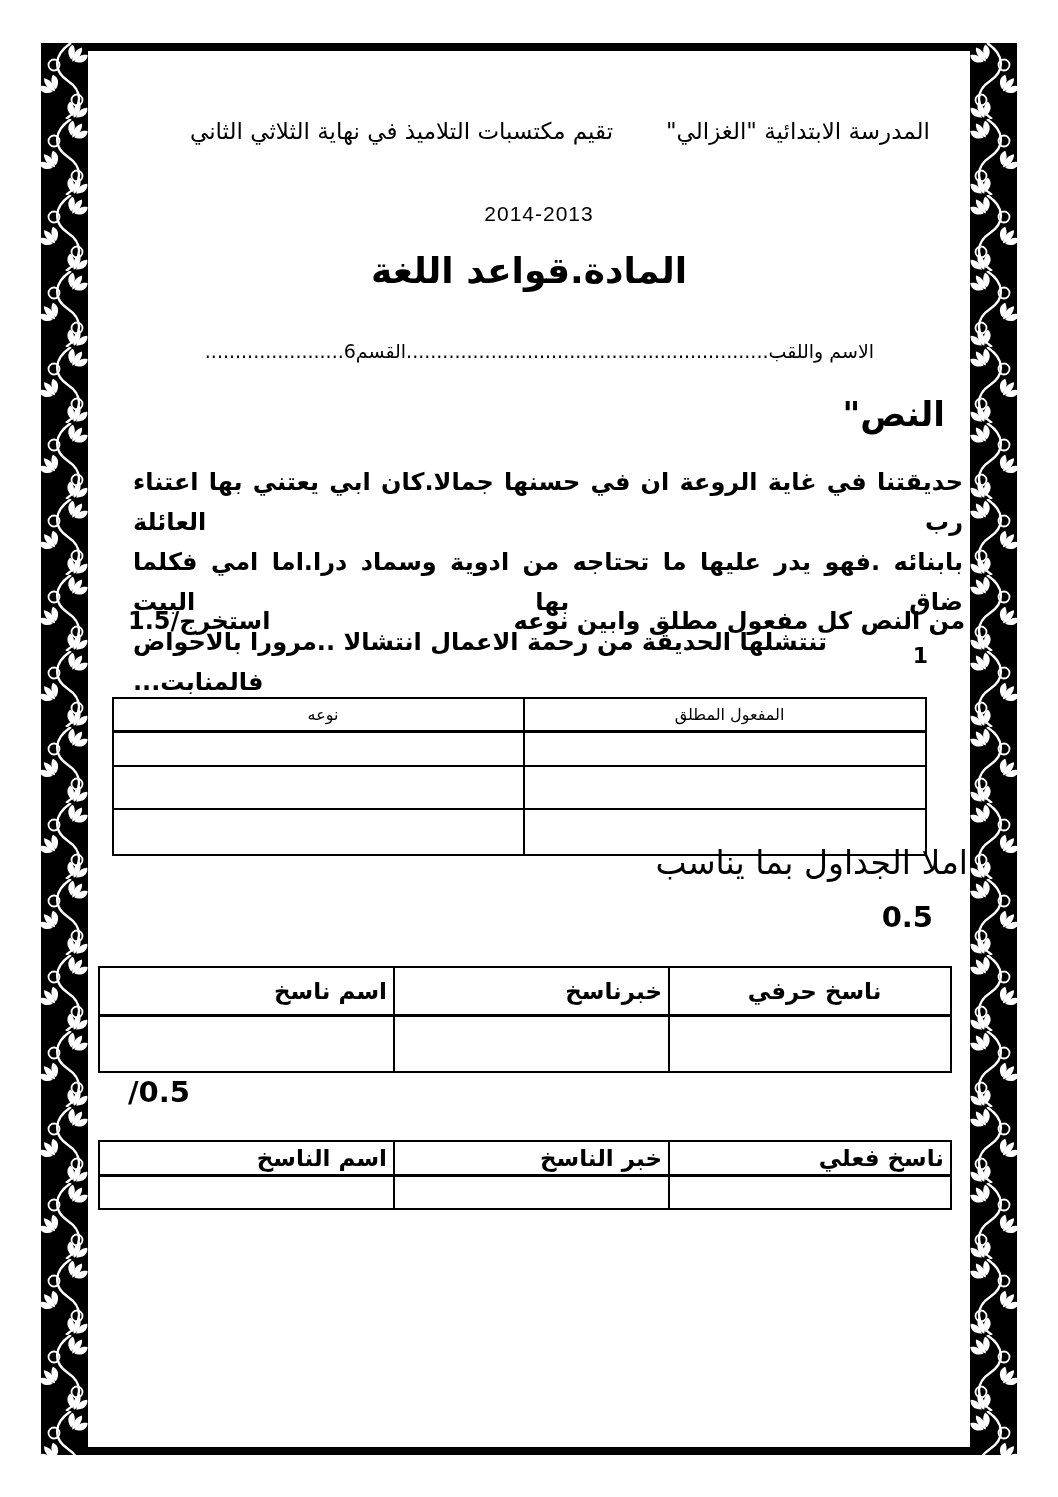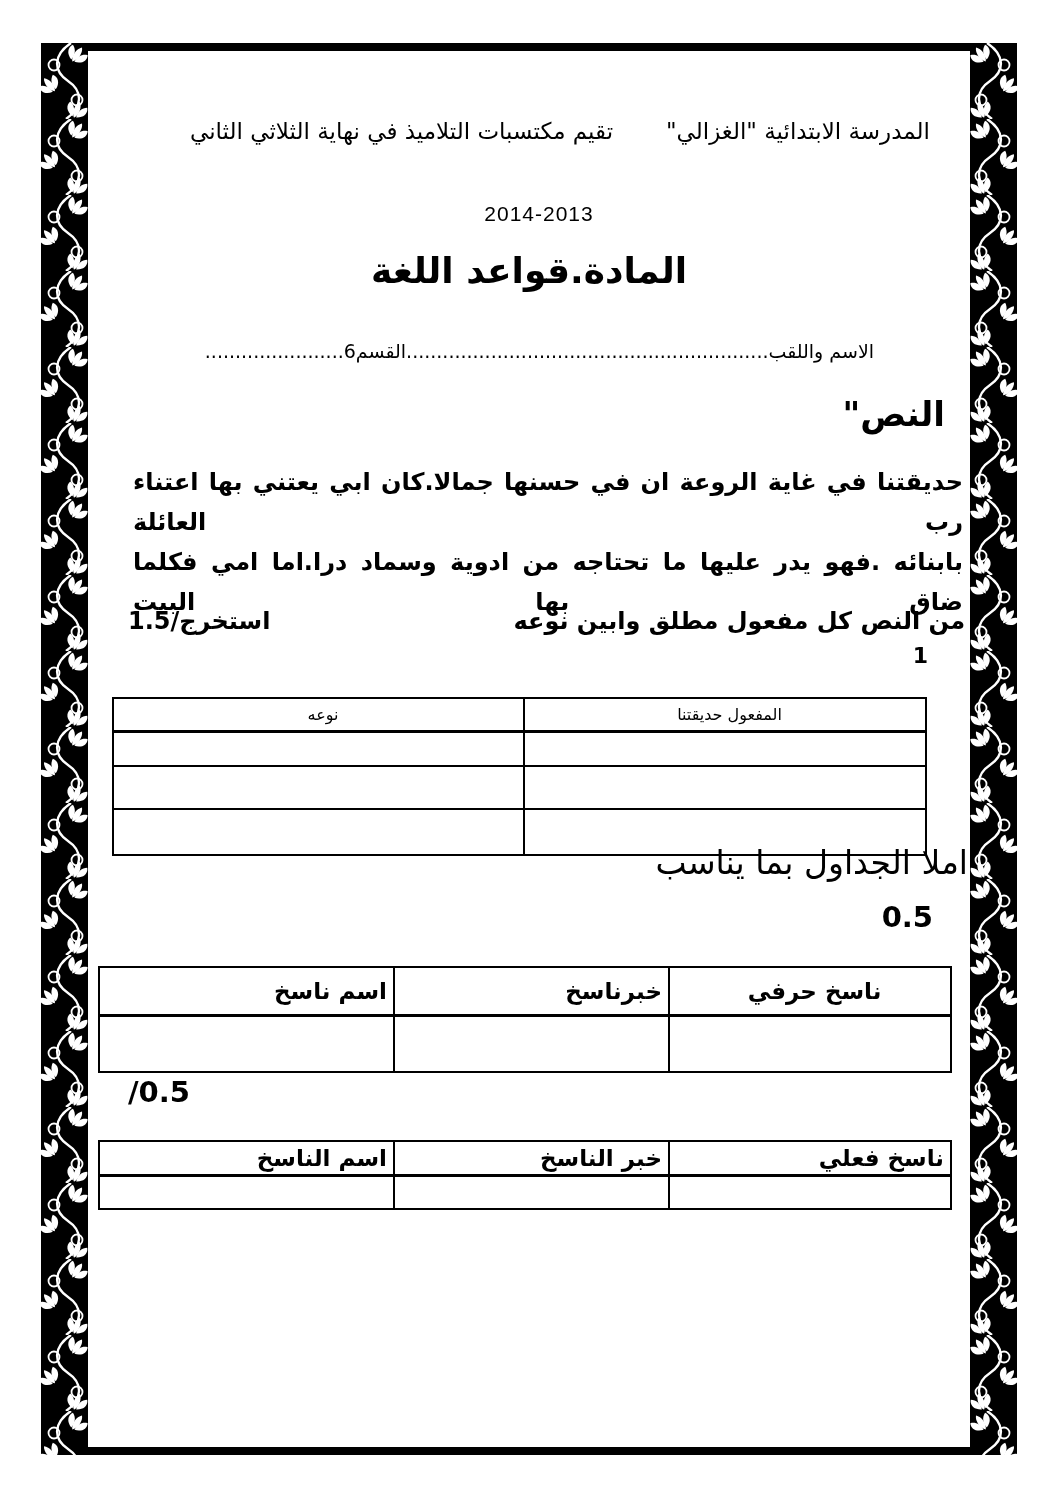--- a/index.html
+++ b/index.html
@@ -131,36 +131,37 @@
 
   <div class="subject">المادة.قواعد اللغة</div>
 
   <div class="nameline">الاسم واللقب............................................................القسم6.......................</div>
 
   <div class="text-heading">النص"</div>
 
   <div class="paragraph">
     <div class="para-line just">حديقتنا في غاية الروعة ان في حسنها جمالا.كان ابي يعتني بها اعتناء رب العائلة</div>
     <div class="para-line just">بابنائه .فهو يدر عليها ما تحتاجه من ادوية وسماد درا.اما امي فكلما ضاق بها البيت</div>
+    <div class="para-line left">تنتشلها الحديقة من رحمة الاعمال انتشالا ..مرورا بالاحواض فالمنابت...</div>
   </div>
 
   <div class="q1row">
     <span>من النص كل مفعول مطلق وابين نوعه</span>
     <span dir="ltr">1.5/استخرج</span>
   </div>
   <div class="q1num">1</div>
 
   <table class="t1">
     <colgroup>
         <col style="width:402px">
         <col style="width:411px">
       </colgroup>
     <tbody>
         <tr>
-      <th class="al-c">المفعول حديقتنا</th>
+      <th class="al-c">المفعول المطلق</th>
       <th class="al-c">نوعه</th>
     </tr>
     <tr class="r1">
       <td></td>
       <td></td>
     </tr>
     <tr class="r2">
       <td></td>
       <td></td>
     </tr>

